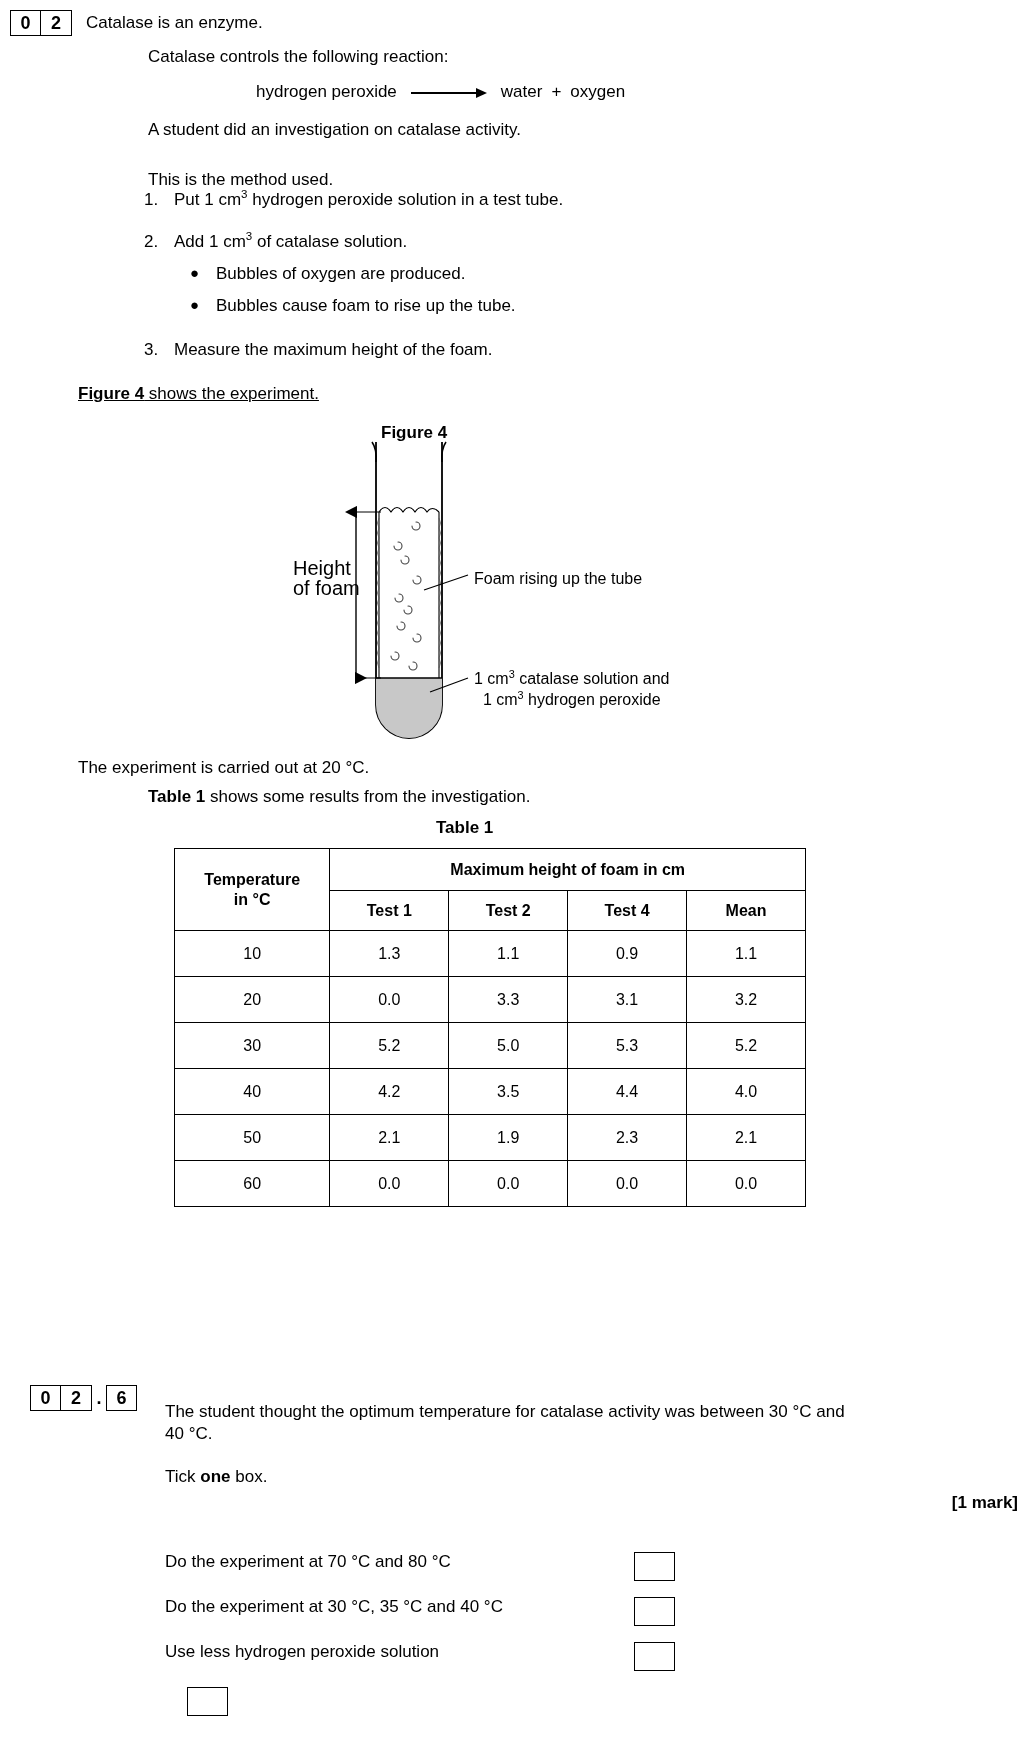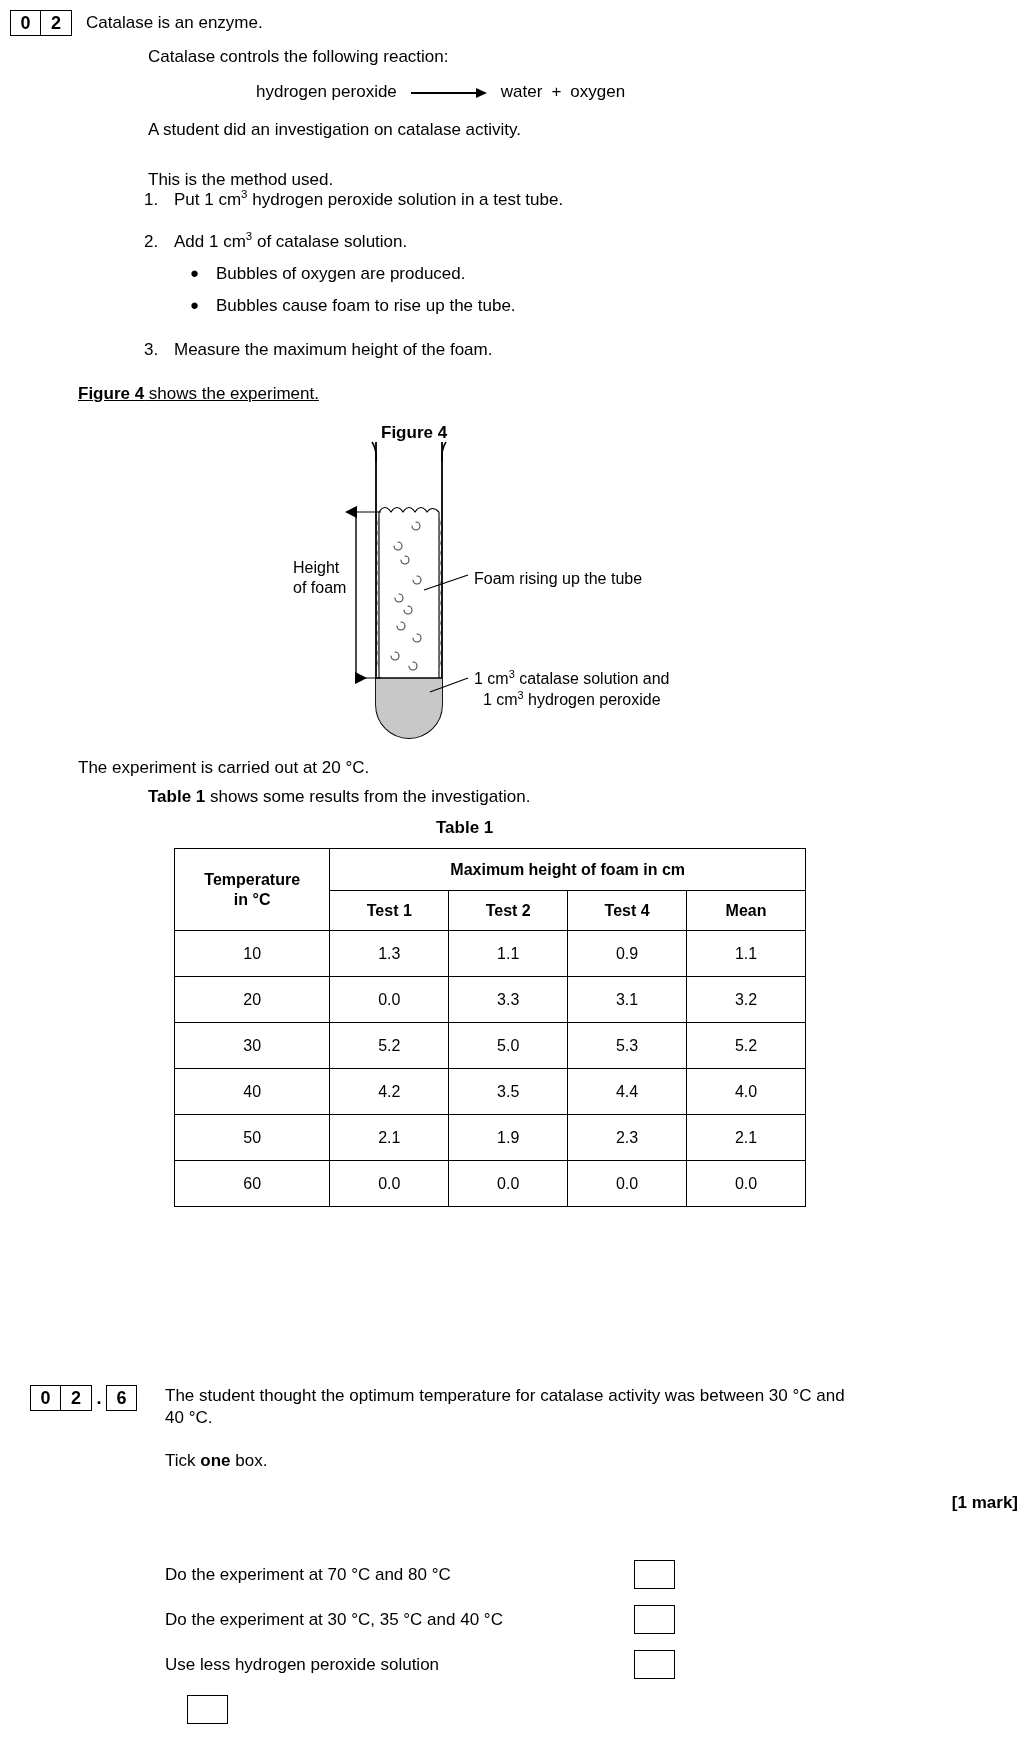--- a/index.html
+++ b/index.html
@@ -56,21 +56,21 @@
   .bullets { margin-left: 46px; }
   .bullet-item { display: flex; margin-bottom: 0px; }
   .bullet-dot { width: 26px; flex: none; text-align: left; font-size: 15px; }
 
   
   #figure-area { position: absolute; left: 0; top: 420px; width: 1030px; height: 330px; }
   .fig-title { position: absolute; left: 381px; top: 3px; font-weight: bold; font-size: 17px; }
 
   .fig-label-height {
     position: absolute; left: 293px; top: 138px;
-    line-height: 20px; font-size: 16px; text-align: left;
+    line-height: 20px; font-size: 20px; text-align: left;
   }
   .fig-label-foam { position: absolute; left: 474px; top: 150px; font-size: 16px; }
   .fig-label-solution {
     position: absolute; left: 474px; top: 248px; font-size: 16px; line-height: 21px; text-align: center;
   }
 
   
   #table-block { position: absolute; left: 0; top: 758px; width: 1030px; }
   .t-line1 { position: absolute; left: 78px; top: 0px; }
   .t-line2 { position: absolute; left: 148px; top: 29px; }
@@ -92,25 +92,25 @@
   table.results th { font-weight: bold; }
   .cell-temp { width: 145px; height: 60px; line-height: 20px; }
   .cell-span { height: 42px; }
   .cell-sub { height: 40px; width: 111px; }
   .cell-data { height: 46px; }
 
   
   #q26 { position: absolute; left: 0; top: 1385px; width: 1030px; }
   #q26 .qnum-wrap { position: absolute; left: 30px; top: 0px; }
   .q26-body { position: absolute; left: 165px; top: 0px; width: 700px; }
-  .q26-body p { margin: 0 0 21px 0; line-height: 22px; }
+  .q26-body p { margin: 16px 0 21px 0; line-height: 22px; }
   .marks { position: absolute; right: 12px; top: 108px; font-weight: bold; font-size: 17px; }
 
   .tick-list { position: absolute; left: 165px; top: 167px; width: 510px; }
-  .tick-row { display: flex; align-items: center; height: 45px; }
+  .tick-row { display: flex; align-items: flex-start; height: 45px; }
   .tick-text { flex: 1; font-size: 17px; }
   .tick-box { width: 41px; height: 29px; border: 1.5px solid #000; background: #fff; flex: none; }
   .tick-spacer { width: 22px; flex: none; }
 
   b { font-weight: bold; }
 </style>
 </head>
 <body>
 
 <div class="q-head row">

